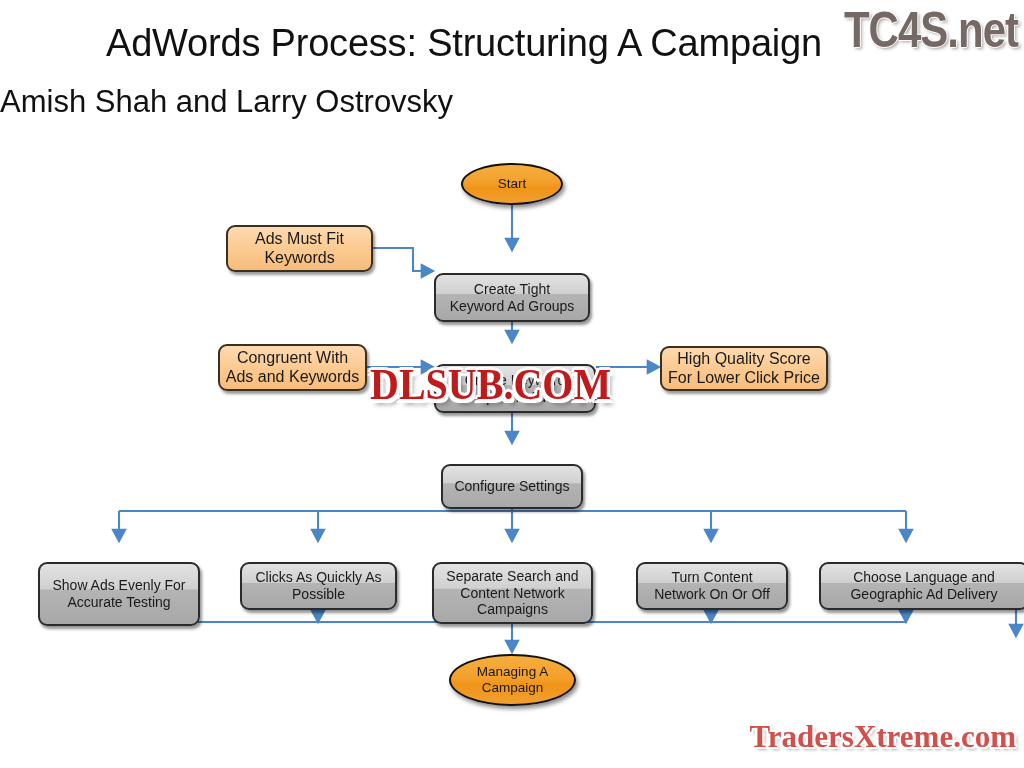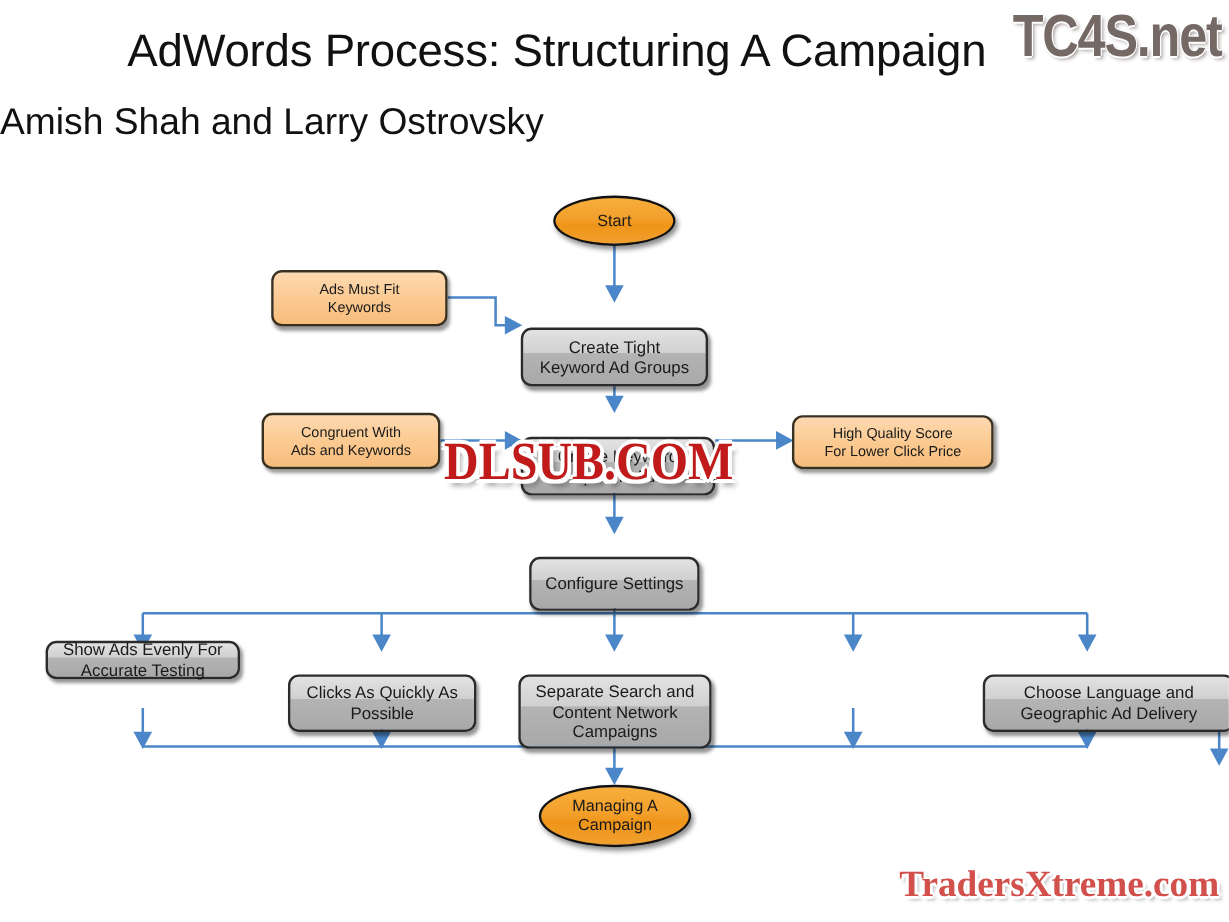--- a/index.html
+++ b/index.html
@@ -88,21 +88,21 @@
     font-size: 14px;
     margin-top: 20px;
   }
 
   
   .note {
     border: 2px solid #3a3020;
     border-radius: 9px;
     background: linear-gradient(to bottom, #fdd9b0 0%, #fbc98f 55%, #f7bc7c 100%);
     box-shadow: 2px 3px 3px rgba(0,0,0,0.40);
-    font-size: 12px;
+    font-size: 16px;
     justify-content: flex-end;
   }
 
   
   .term {
     border: 2px solid #121212;
     border-radius: 50%;
     background: linear-gradient(to bottom, #f6ae3c 0%, #f3a02c 45%, #ef9418 60%, #f0a030 100%);
     box-shadow: 2px 3px 4px rgba(0,0,0,0.45);
     font-size: 13.5px;
@@ -238,36 +238,40 @@
 
   <div class="node note" style="left:660px; top:346px; width:168px; height:45px;">
     <span class="nlabel">High Quality Score
 For Lower Click Price</span>
   </div>
 
   <div class="node proc" style="left:441px; top:444px; width:142px; height:45px;">
     <span class="nlabel">Configure Settings</span>
   </div>
 
-  <div class="node proc" style="left:38px; top:514px; width:162px; height:32px;">
+  <div class="node proc" style="left:38px; top:542px; width:162px; height:64px;">
     <span class="nlabel">Show Ads Evenly For
 Accurate Testing</span>
   </div>
 
   <div class="node proc" style="left:240px; top:542px; width:157px; height:48px;">
     <span class="nlabel">Clicks As Quickly As
 Possible</span>
   </div>
 
   <div class="node proc" style="left:432px; top:542px; width:161px; height:62px;">
     <span class="nlabel">Separate Search and
 Content Network
 Campaigns</span>
   </div>
 
+  <div class="node proc" style="left:636px; top:542px; width:152px; height:48px;">
+    <span class="nlabel">Turn Content
+Network On Or Off</span>
+  </div>
 
   <div class="node proc" style="left:819px; top:542px; width:210px; height:48px;">
     <span class="nlabel">Choose Language and
 Geographic Ad Delivery</span>
   </div>
 
   <div class="node term" style="left:449px; top:654px; width:127px; height:52px;">
     <span class="nlabel">Managing A
 Campaign</span>
   </div>

